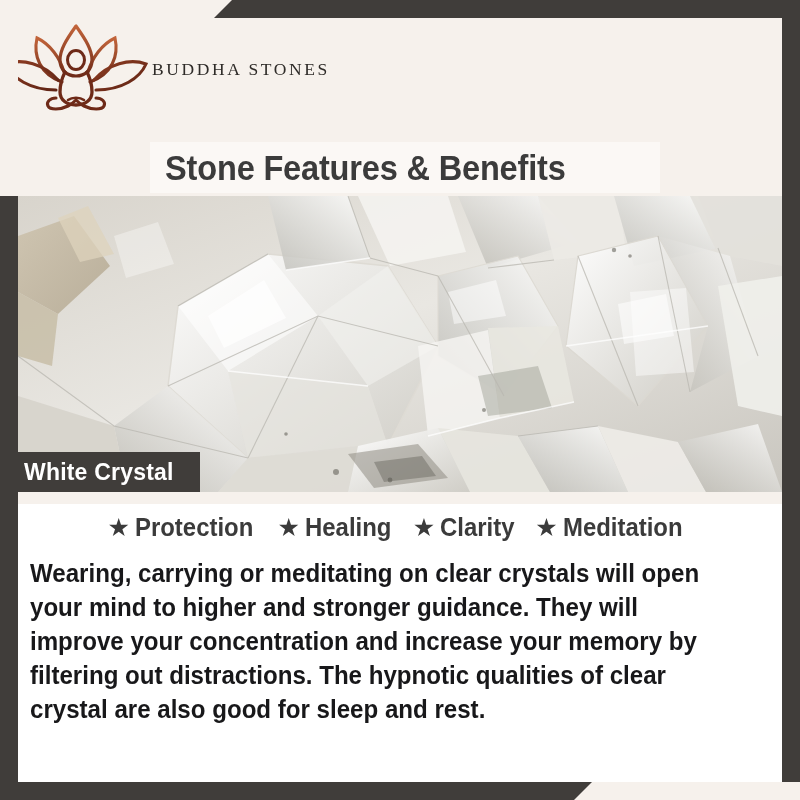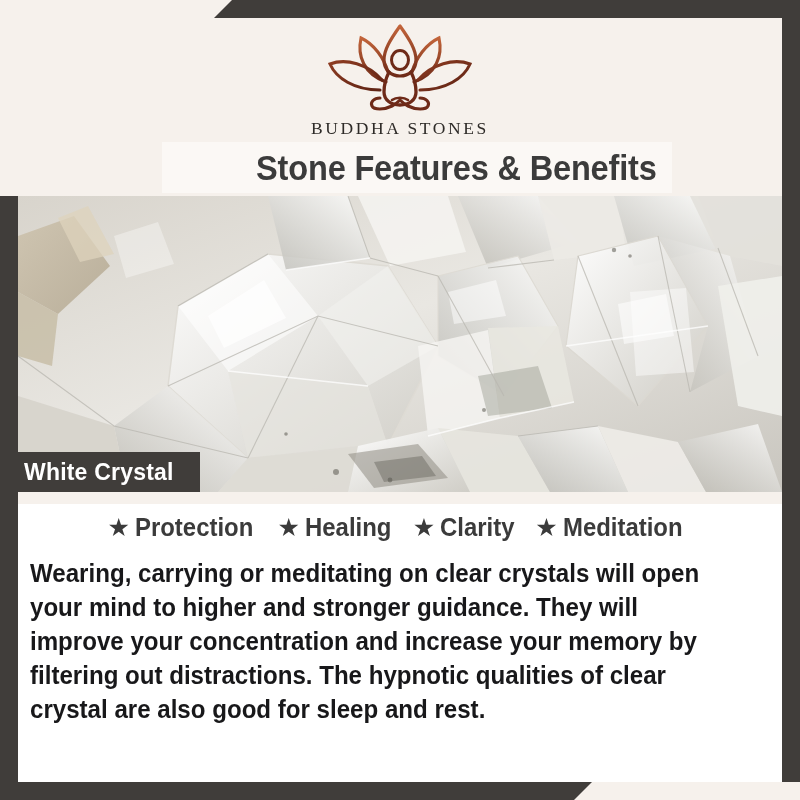--- a/index.html
+++ b/index.html
@@ -66,43 +66,43 @@
     top: 0; left: 0;
     width: 800px; height: 196px;
     background: #f6f1ec;
   }
 
   .logo-wrap {
     position: absolute;
     top: 20px; left: 0;
     width: 800px;
     display: flex;
-    flex-direction: column;
+    flex-direction: row;
     align-items: center;
   }
   .logo-mark { width: 152px; height: 92px; display: block; }
   .logo-text {
     margin-top: 6px;
     font-family: "Liberation Serif", serif;
     font-size: 17.5px;
     letter-spacing: 2.6px;
     color: #2e2b28;
     font-weight: 400;
   }
 
   .title-band {
     position: absolute;
-    left: 162px;
+    left: 150px;
     top: 142px;
     width: 510px;
     height: 51px;
     background: #fbf8f5;
     display: flex;
     align-items: center;
-    justify-content: flex-end;
+    justify-content: flex-start;
   }
   .title-text {
     font-family: "Liberation Sans Narrow", "Liberation Sans", sans-serif;
     font-weight: bold;
     font-size: 35px;
     color: #3b3b3b;
     letter-spacing: -0.2px;
     white-space: nowrap;
     transform: scaleX(0.93);
   }

